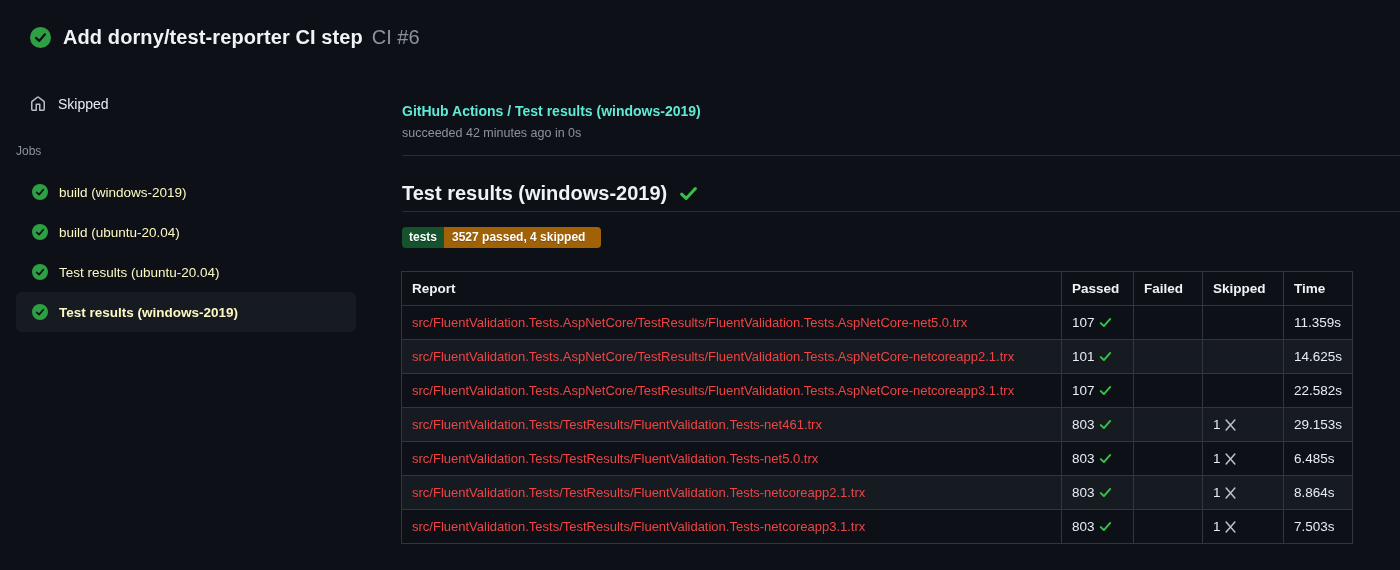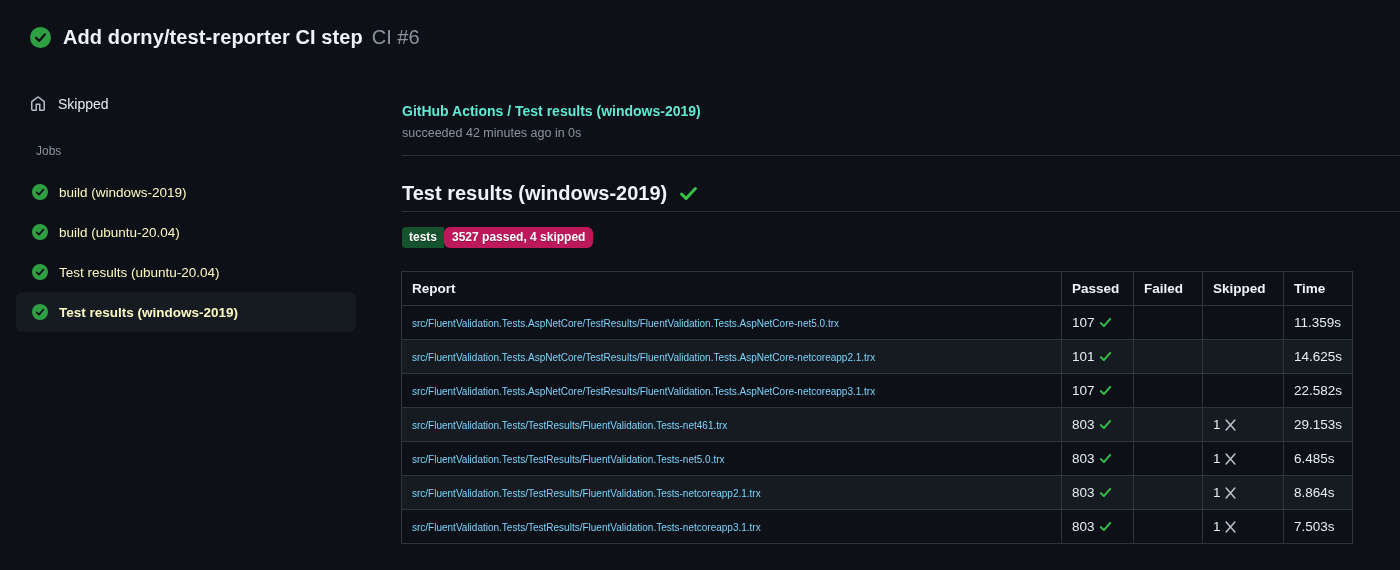--- a/index.html
+++ b/index.html
@@ -19,21 +19,21 @@
   .run-title { font-size:20px; font-weight:700; color:#f0f3f6; letter-spacing:.1px; }
   .run-number { font-size:20px; font-weight:400; color:#8b949e; margin-left:-3px; }
   
   .sidebar { position:absolute; left:16px; top:88px; width:340px; }
   .summary-item {
     display:flex; align-items:center; gap:12px;
     height:32px; padding-left:14px; cursor:pointer;
     font-size:14px; color:#e6edf3;
   }
   .jobs-label {
-    margin-top:24px; margin-left:20px;
+    margin-top:24px; margin-left:0;
     font-size:12px; color:#8b949e;
   }
   .jobs-list { list-style:none; margin-top:14px; }
   .job-item {
     display:flex; align-items:center; gap:11px;
     height:40px; padding-left:16px; border-radius:6px;
     font-size:13.5px; color:#fef9c3; cursor:pointer;
   }
   .job-item.selected { background:#161b22; font-weight:700; }
   .check-circle { display:inline-flex; flex:none; }
@@ -55,41 +55,41 @@
     display:flex; align-items:center; gap:12px;
   }
   
   .badge {
     position:absolute; left:402px; top:227px;
     display:inline-flex; height:21px;
     border-radius:4px; overflow:hidden;
     font-size:12px; font-weight:600; color:#ffffff;
   }
   .badge-label { background:#14532d; padding:3px 7px 0 7px; text-shadow:0 1px 0 rgba(0,0,0,.35); }
-  .badge-value { background:#be185d; padding:3px 8px 0 8px; text-shadow:0 1px 0 rgba(0,0,0,.25);border-radius:6px; }
+  .badge-value { background:#a16207; padding:3px 16px 0 8px; text-shadow:0 1px 0 rgba(0,0,0,.25); }
   
   .results-table {
     position:absolute; left:401px; top:271px;
     border-collapse:collapse; table-layout:fixed;
     font-size:13.5px;
   }
   .results-table col.col-report  { width:660px; }
   .results-table col.col-passed  { width:72px; }
   .results-table col.col-failed  { width:69px; }
   .results-table col.col-skipped { width:81px; }
   .results-table col.col-time    { width:69px; }
   .results-table th, .results-table td {
     border:1px solid #30363d;
     height:34px; padding:0 10px;
     white-space:nowrap; overflow:hidden;
   }
   .results-table th { font-weight:700; color:#f0f3f6; text-align:left; }
   .results-table th.r, .results-table td.r { text-align:left; }
   .results-table tbody tr:nth-child(even) { background:#161b22; }
-  .report-link { color:#7dd3fc; text-decoration:none; font-size:10px; }
+  .report-link { color:#ef4444; text-decoration:none; font-size:13px; }
   .cell-num { color:#e6edf3; }
   .icon-gap { display:inline-block; width:4px; }
   .check-sm, .x-sm { vertical-align:-2px; }
   .c-time { color:#e6edf3; }
 </style>
 </head>
 <body>
 
 <header class="run-header">
   <span class="check-circle">

